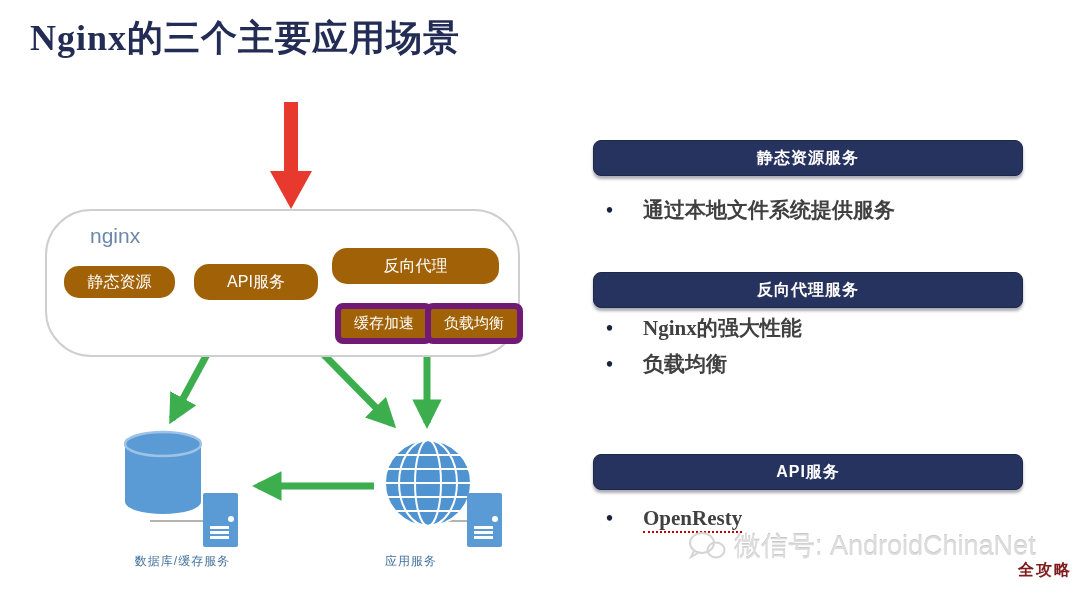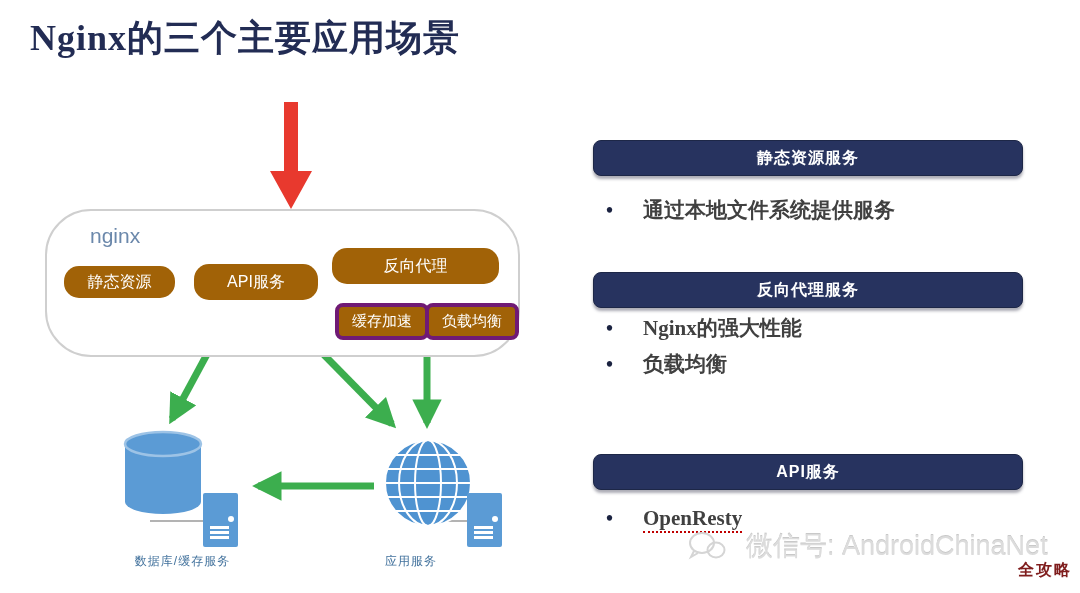--- a/index.html
+++ b/index.html
@@ -16,21 +16,21 @@
   #arrows-layer{left:0;top:0;pointer-events:none;}
 
   
   .nginx-box{left:45px;top:209px;width:471px;height:144px;
     border:2px solid #cfcfcf;border-radius:46px;background:#fff;}
   .nginx-label{left:90px;top:224px;font-size:21px;color:#6b88ab;}
 
   
   .pill{background:#a16207;color:#fff;font-weight:normal;font-size:16px;
     display:flex;align-items:center;justify-content:center;border-radius:15px;}
-  .pill.small{border-radius:8px;border:4px solid #701a75;font-size:15px;}
+  .pill.small{border-radius:8px;border:6px solid #701a75;font-size:15px;}
   .b-static{left:64px;top:266px;width:111px;height:32px;}
   .b-api{left:194px;top:264px;width:124px;height:36px;}
   .b-proxy{left:332px;top:248px;width:167px;height:36px;}
   .b-cache{left:335px;top:303px;width:86px;height:29px;}
   .b-lb{left:425px;top:303px;width:86px;height:29px;}
 
   
   .server{width:35px;height:54px;background:#5b9bd5;border-radius:2px;}
   .server .dot{position:absolute;width:6px;height:6px;border-radius:50%;
     background:#fff;right:4px;top:23px;}
@@ -55,21 +55,21 @@
     font-weight:bold;font-size:21px;
     font-family:"Liberation Serif","DejaVu Sans",sans-serif;}
   ul.bullets li::before{content:"\2022";position:absolute;left:13px;top:0;
     font-size:20px;color:#1a2240;}
   .ul1{top:193px;} .ul1 li{line-height:34px;}
   .ul2{top:310px;} .ul2 li{line-height:36px;}
   .ul3{top:503px;} .ul3 li{line-height:30px;}
   .openresty{border-bottom:2px dotted #c00000;padding-bottom:1px;}
 
   
-  .watermark{left:688px;top:528px;display:flex;align-items:center;gap:20px;}
+  .watermark{left:688px;top:528px;display:flex;align-items:center;gap:8px;}
   .wm-text{font-size:27px;color:#dcdcdc;
     text-shadow:0 1px 0 #ffffff, 0 -1px 0 #c9c9c9;}
   .brand-logo{right:8px;top:560px;position:absolute;font-size:16px;
     font-weight:bold;color:#7f1d1d;letter-spacing:2px;}
 </style>
 </head>
 <body>
 
 <div class="abs slide-title">Nginx的三个主要应用场景</div>
 

